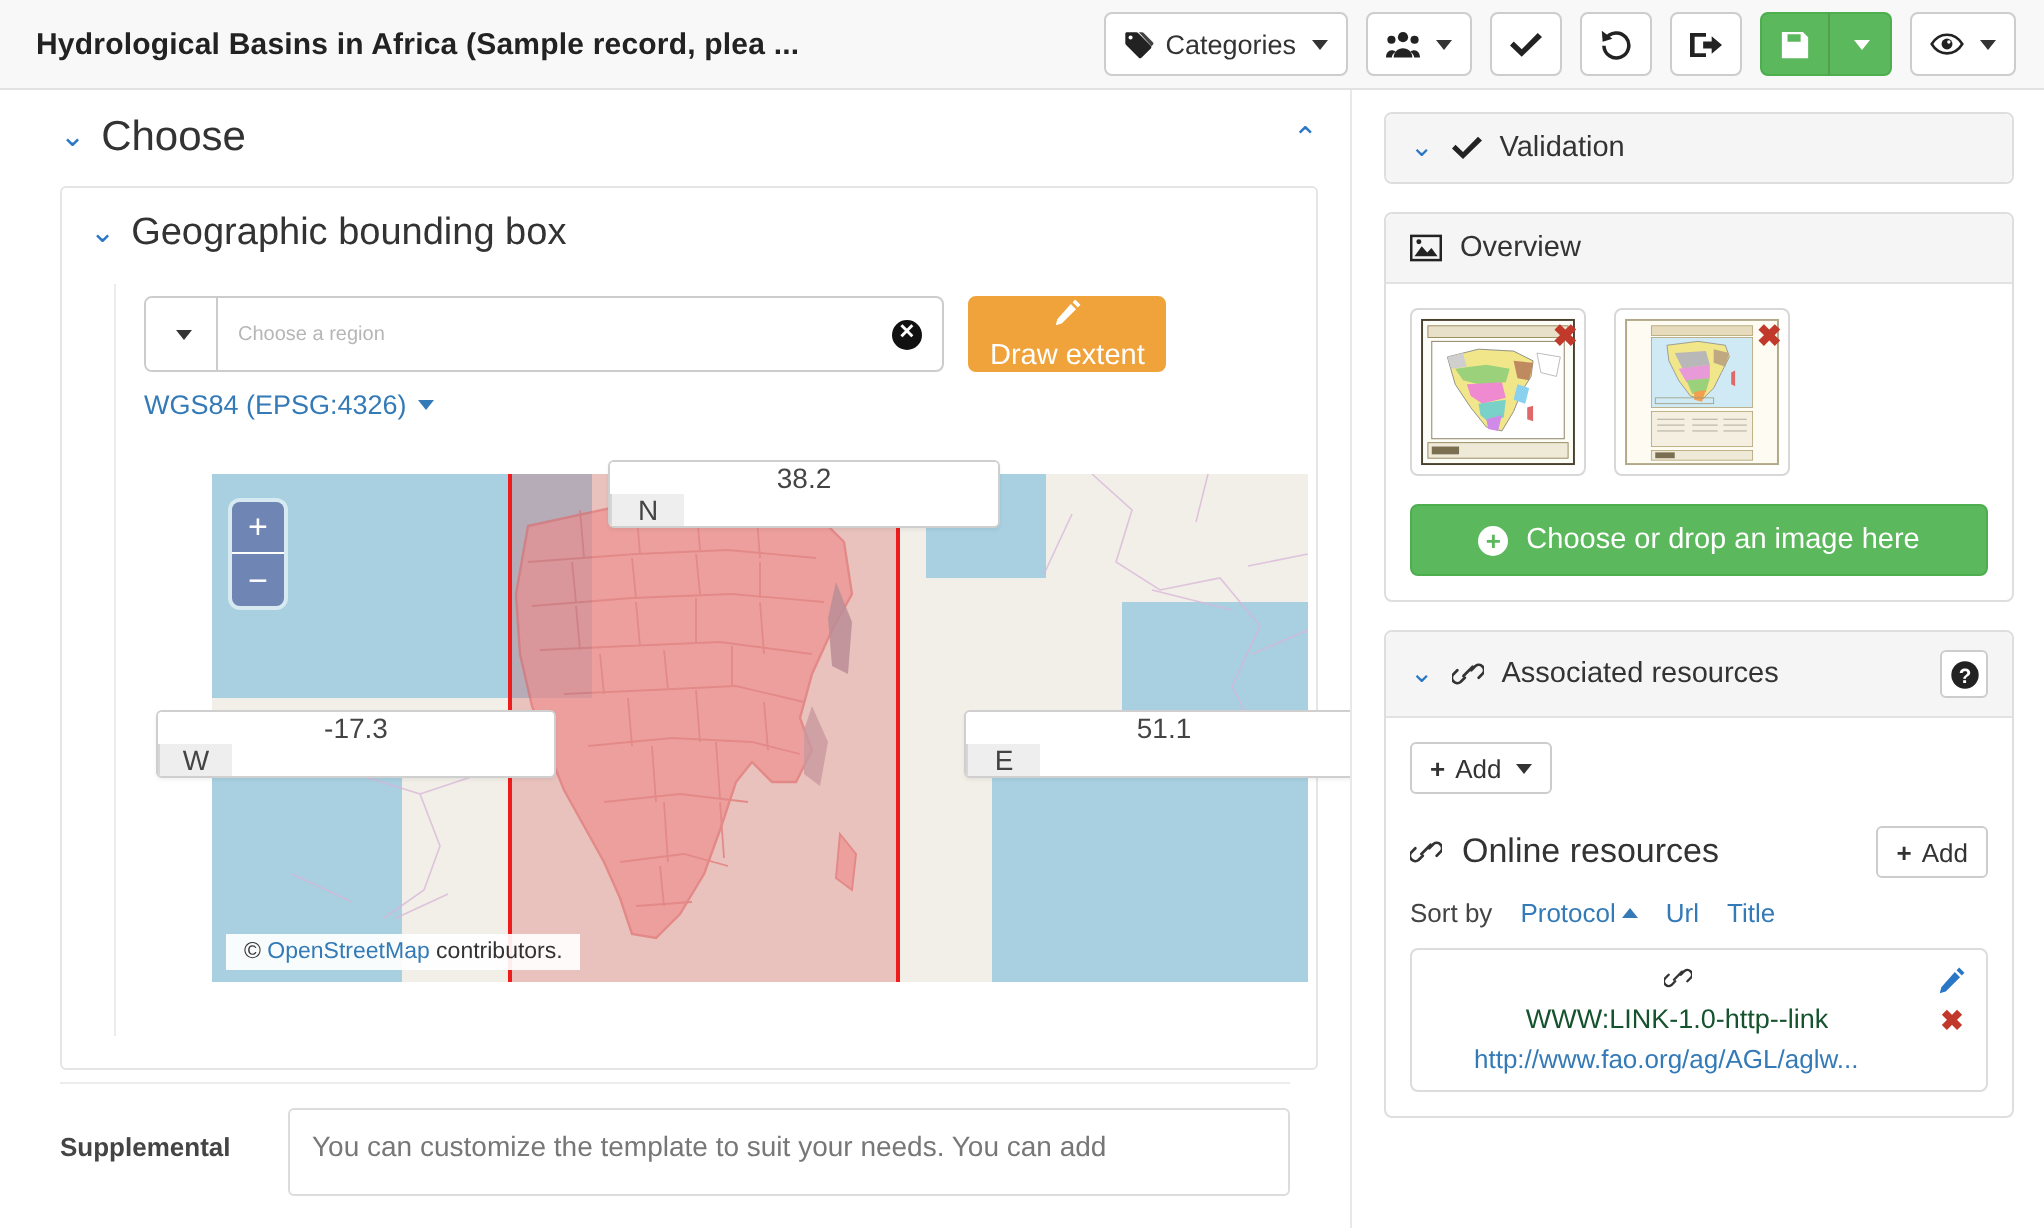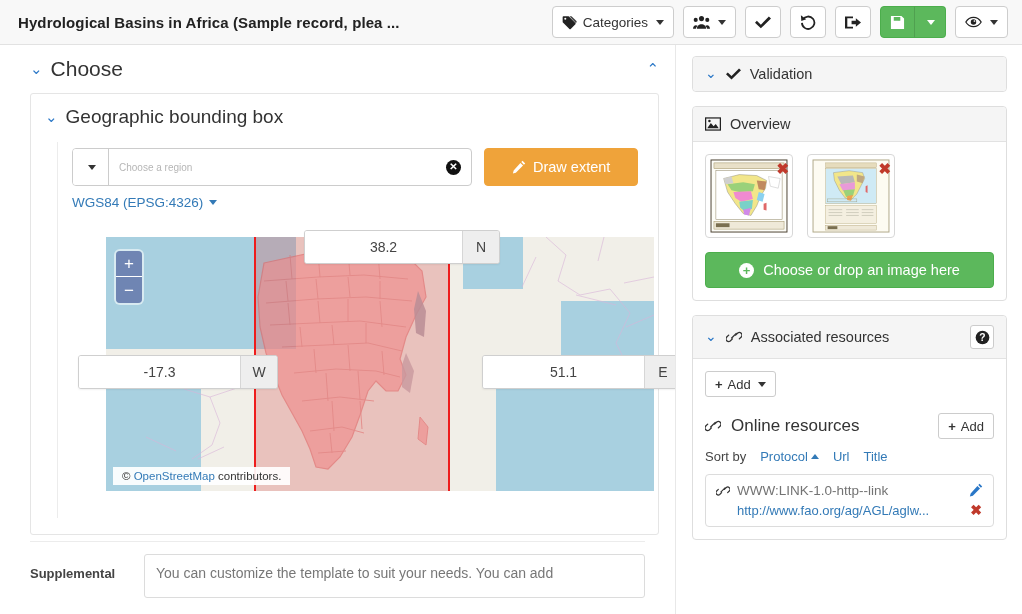--- a/index.html
+++ b/index.html
@@ -132,23 +132,24 @@
   }
   .region-ph { color: #b6b6b6; font-size: 10px; }
   .clear-ico {
     margin-left: auto; width: 15px; height: 15px; border-radius: 50%;
     background: #111; color: #fff; font-size: 10px; font-weight: bold;
     display: flex; align-items: center; justify-content: center;
     cursor: pointer; line-height: 1;
   }
   .btn-draw {
     height: 38px; background: #efa33a; border: 1px solid #efa33a;
-    color: #fff; border-radius: 4px; padding: 0 27px;
+    color: #fff; border-radius: 4px; padding: 0 10px;
     font-size: 14.5px; display: inline-flex; align-items: center; gap: 7px;
     cursor: pointer;
+    flex-direction: column;
   }
   .crs-link {
     display: inline-flex; align-items: center; gap: 4px;
     color: #337ab7; font-size: 13.5px; margin-top: 9px; cursor: pointer;
   }
   .crs-link .caret { border-top-color: #337ab7; }
 
   
   .map-area {
     position: relative;
@@ -194,21 +195,21 @@
     padding: 3px 9px; font-size: 11.5px; color: #333;
     white-space: nowrap;
   }
   .osm-attr a { color: #337ab7; text-decoration: none; }
 
   
   .coord {
     position: absolute; display: flex; height: 34px;
     border: 1px solid #cfcfcf; border-radius: 3px; background: #fff;
     box-shadow: 0 1px 2px rgba(0,0,0,.06);
-    overflow: hidden; z-index: 5;
+    overflow: hidden; z-index: 5; flex-direction: column;
   }
   .coord .val {
     flex: 1; display: flex; align-items: center; justify-content: center;
     font-size: 14px; color: #444; background: #fff; cursor: text;
   }
   .coord .lbl {
     width: 37px; background: #eeeeee; border-left: 1px solid #d6d6d6;
     display: flex; align-items: center; justify-content: center;
     font-size: 14px; color: #444;
   }
@@ -292,23 +293,23 @@
     width: 0; height: 0;
     border-left: 4px solid transparent; border-right: 4px solid transparent;
     border-bottom: 5px solid #337ab7; display: inline-block;
   }
   .res-card {
     margin-top: 10px; border: 1px solid #dcdcdc; border-radius: 4px;
     padding: 8px 10px; display: flex; gap: 8px;
   }
   .res-card .txt { flex: 1; min-width: 0; }
   .res-proto {
-    font-size: 13.5px; color: #737373; white-space: nowrap;
+    font-size: 13.5px; color: #14532d; white-space: nowrap;
     overflow: hidden; text-overflow: ellipsis;
-    display: flex; align-items: center; gap: 7px;
+    display: flex; align-items: center; gap: 7px; flex-direction: column;
   }
   .res-url {
     font-size: 13px; color: #337ab7; margin-top: 5px; padding-left: 21px;
     white-space: nowrap; overflow: hidden; text-overflow: ellipsis; cursor: pointer;
   }
   .res-actions { display: flex; flex-direction: column; align-items: center; gap: 5px; }
   .res-actions .ed { color: #2a77c7; cursor: pointer; font-size: 13px; }
   .res-actions .rm { color: #c0392b; cursor: pointer; font-size: 14px; font-weight: bold; }
 </style>
 </head>

